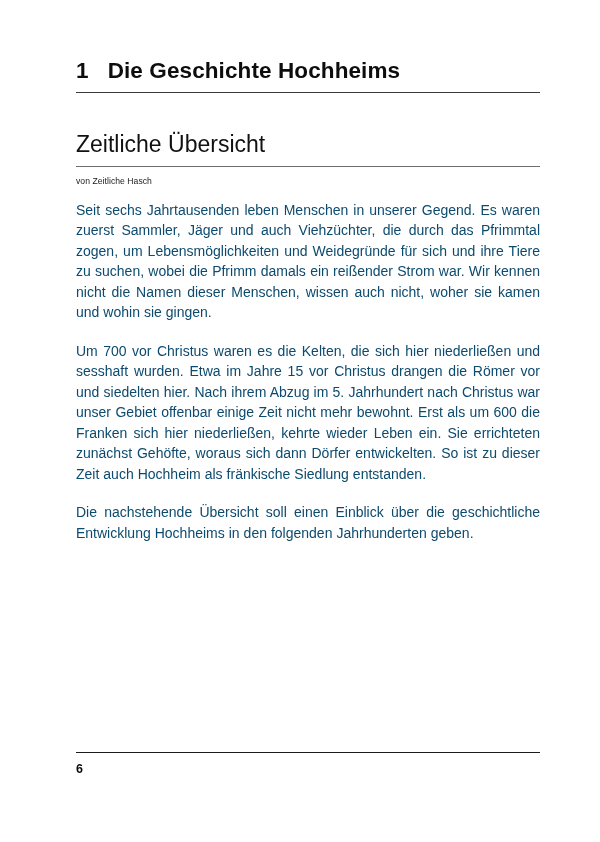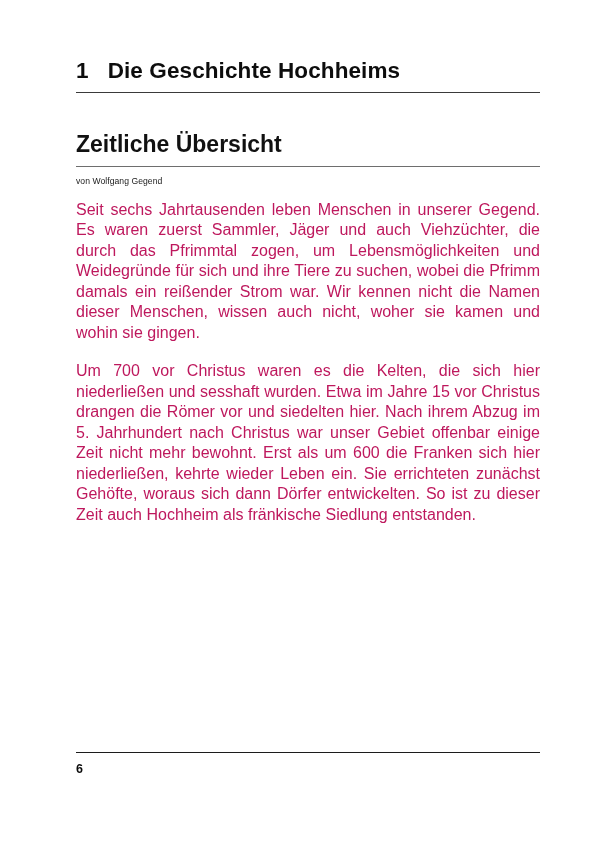--- a/index.html
+++ b/index.html
@@ -50,21 +50,21 @@
     margin: 0;
     width: 464px;
   }
 
   
   .section-block {
     padding-top: 38px;
   }
   .section-title {
     font-size: 23px;
-    font-weight: 700;
+    font-weight: 400;
     line-height: 1.15;
     margin: 0;
     padding: 0 0 9px 0;
     color: #111111;
   }
   .section-rule {
     height: 0;
     border: 0;
     border-top: 1.2px solid #6e6e6e;
     margin: 0;
@@ -77,26 +77,26 @@
     margin: 0;
     padding-top: 9px;
     letter-spacing: 0.05px;
   }
 
   
   .body-text {
     padding-top: 14px;
   }
   .body-text p {
-    font-size: 16px;
+    font-size: 14px;
     line-height: 20.5px;
     text-align: justify;
     text-align-last: left;
     margin: 0 0 18px 0;
-    color: #be185d;
+    color: #0c4a6e;
     hyphens: manual;
     word-spacing: 0.1px;
   }
   .body-text p:last-child {
     margin-bottom: 0;
   }
 
   
   .footer {
     position: absolute;
@@ -127,26 +127,27 @@
   <div class="content">
 
     <div class="chapter-block">
       <h1 class="chapter-title">1   Die Geschichte Hochheims</h1>
       <hr class="chapter-rule">
     </div>
 
     <div class="section-block">
       <h2 class="section-title">Zeitliche Übersicht</h2>
       <hr class="section-rule">
-      <p class="byline">von Wolfgang Gegend</p>
+      <p class="byline">von Zeitliche Hasch</p>
     </div>
 
     <div class="body-text">
       <p>Seit sechs Jahrtausenden leben Menschen in unserer Gegend. Es waren zuerst Sammler, Jäger und auch Viehzüchter, die durch das Pfrimmtal zogen, um Lebensmöglichkeiten und Weidegründe für sich und ihre Tiere zu suchen, wobei die Pfrimm damals ein reißender Strom war. Wir kennen nicht die Namen dieser Menschen, wissen auch nicht, woher sie kamen und wohin sie gingen.</p>
       <p>Um 700 vor Christus waren es die Kelten, die sich hier niederließen und sesshaft wurden. Etwa im Jahre 15 vor Christus drangen die Römer vor und siedelten hier. Nach ihrem Abzug im 5. Jahrhundert nach Christus war unser Gebiet offenbar einige Zeit nicht mehr bewohnt. Erst als um 600 die Franken sich hier niederließen, kehrte wieder Leben ein. Sie errichteten zunächst Gehöfte, woraus sich dann Dörfer entwickelten. So ist zu dieser Zeit auch Hochheim als fränkische Siedlung entstanden.</p>
+      <p>Die nachstehende Übersicht soll einen Einblick über die geschichtliche Entwicklung Hochheims in den folgenden Jahrhunderten geben.</p>
     </div>
 
   </div>
 
   <div class="footer">
     <hr class="footer-rule">
     <p class="page-number">6</p>
   </div>
 
 </div>

